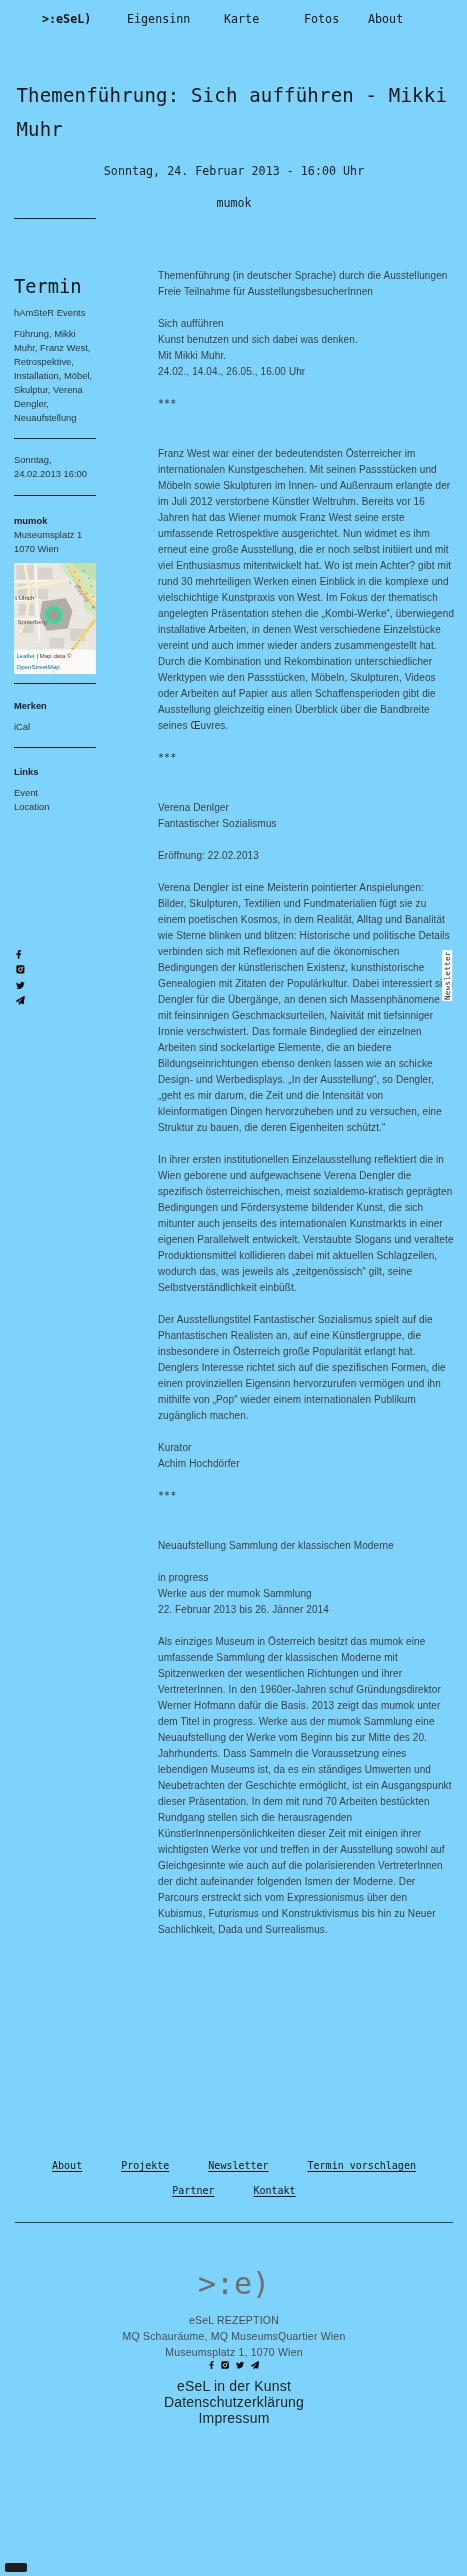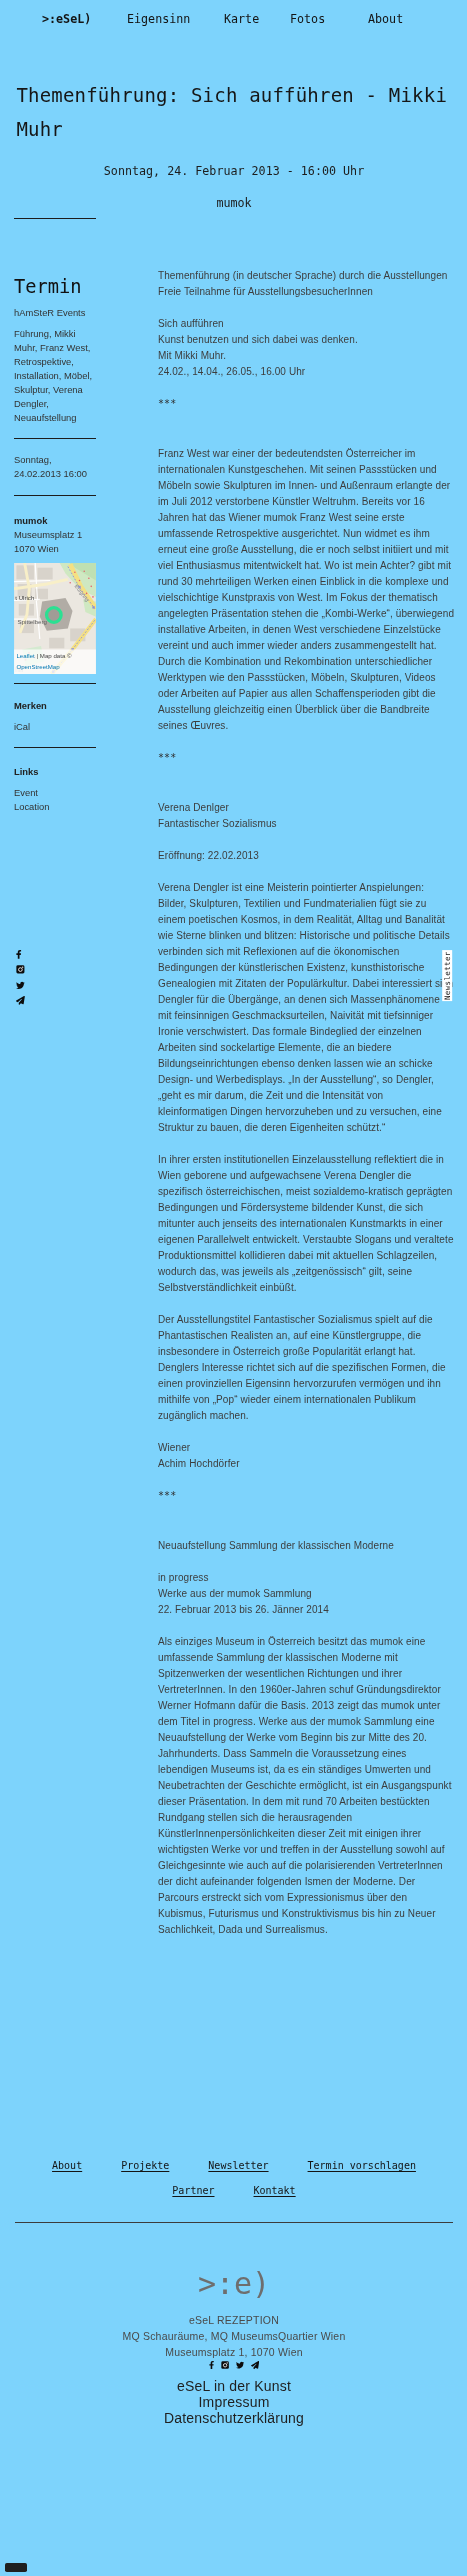--- a/index.html
+++ b/index.html
@@ -6,21 +6,21 @@
   .page{position:relative;width:468px;height:2576px;background:#7dd3fc;overflow:hidden;
         font-family:"Liberation Sans",sans-serif;color:#3d3d3d;}
   .mono{font-family:"DejaVu Sans Mono","Liberation Mono",monospace;}
 
   
   .topnav{position:absolute;top:11.7px;left:0;width:100%;height:23.4px;}
   .topnav a{position:absolute;top:0;text-decoration:none;color:#141414;font-size:11.7px;line-height:14px;}
   .nav-logo{left:42px;font-weight:bold;}
   .nav-kalender{left:127px;}
   .nav-karte{left:224px;}
-  .nav-fotos{left:290px;}
+  .nav-fotos{left:304px;}
   .nav-about{left:368px;}
 
   
   .title{position:absolute;top:78px;left:16.4px;width:435px;text-align:left;margin:0;
          font-weight:normal;font-size:19px;line-height:34px;letter-spacing:0.2px;color:#161616;}
   .datetime{position:absolute;top:164px;left:0;width:100%;text-align:center;font-size:11.7px;color:#1d1d1d;}
   .venue-top{position:absolute;top:196px;left:0;width:100%;text-align:center;font-size:11.7px;color:#1d1d1d;}
 
   
   .sidebar{position:absolute;left:14px;top:218px;width:82px;font-size:9.4px;line-height:14px;color:#333;}
@@ -222,21 +222,21 @@
 24.02., 14.04., 26.05., 16.00 Uhr</p>
     <div class="sep">***</div>
     <p class="p">Franz West war einer der bedeutendsten Österreicher im internationalen Kunstgeschehen. Mit seinen Passstücken und Möbeln sowie Skulpturen im Innen- und Außenraum erlangte der im Juli 2012 verstorbene Künstler Weltruhm. Bereits vor 16 Jahren hat das Wiener mumok Franz West seine erste umfassende Retrospektive ausgerichtet. Nun widmet es ihm erneut eine große Ausstellung, die er noch selbst initiiert und mit viel Enthusiasmus mitentwickelt hat. Wo ist mein Achter? gibt mit rund 30 mehrteiligen Werken einen Einblick in die komplexe und vielschichtige Kunstpraxis von West. Im Fokus der thematisch angelegten Präsentation stehen die „Kombi-Werke“, überwiegend installative Arbeiten, in denen West verschiedene Einzelstücke vereint und auch immer wieder anders zusammengestellt hat. Durch die Kombination und Rekombination unterschiedlicher Werktypen wie den Passstücken, Möbeln, Skulpturen, Videos oder Arbeiten auf Papier aus allen Schaffensperioden gibt die Ausstellung gleichzeitig einen Überblick über die Bandbreite seines Œuvres.</p>
     <div class="sep">***</div>
     <p class="p">Verena Denlger
 Fantastischer Sozialismus</p>
     <p class="p">Eröffnung: 22.02.2013</p>
     <p class="p">Verena Dengler ist eine Meisterin pointierter Anspielungen: Bilder, Skulpturen, Textilien und Fundmaterialien fügt sie zu einem poetischen Kosmos, in dem Realität, Alltag und Banalität wie Sterne blinken und blitzen: Historische und politische Details verbinden sich mit Reflexionen auf die ökonomischen Bedingungen der künstlerischen Existenz, kunsthistorische Genealogien mit Zitaten der Populärkultur. Dabei interessiert sich Dengler für die Übergänge, an denen sich Massenphänomene mit feinsinnigen Geschmacksurteilen, Naivität mit tiefsinniger Ironie verschwistert. Das formale Bindeglied der einzelnen Arbeiten sind sockelartige Elemente, die an biedere Bildungseinrichtungen ebenso denken lassen wie an schicke Design- und Werbedisplays. „In der Ausstellung“, so Dengler, „geht es mir darum, die Zeit und die Intensität von kleinformatigen Dingen hervorzuheben und zu versuchen, eine Struktur zu bauen, die deren Eigenheiten schützt.“</p>
     <p class="p">In ihrer ersten institutionellen Einzelausstellung reflektiert die in Wien geborene und aufgewachsene Verena Dengler die spezifisch österreichischen, meist sozialdemo-kratisch geprägten Bedingungen und Fördersysteme bildender Kunst, die sich mitunter auch jenseits des internationalen Kunstmarkts in einer eigenen Parallelwelt entwickelt. Verstaubte Slogans und veraltete Produktionsmittel kollidieren dabei mit aktuellen Schlagzeilen, wodurch das, was jeweils als „zeitgenössisch“ gilt, seine Selbstverständlichkeit einbüßt.</p>
     <p class="p">Der Ausstellungstitel Fantastischer Sozialismus spielt auf die Phantastischen Realisten an, auf eine Künstlergruppe, die insbesondere in Österreich große Popularität erlangt hat. Denglers Interesse richtet sich auf die spezifischen Formen, die einen provinziellen Eigensinn hervorzurufen vermögen und ihn mithilfe von „Pop“ wieder einem internationalen Publikum zugänglich machen.</p>
-    <p class="p">Wiener
+    <p class="p">Kurator
 Achim Hochdörfer</p>
     <div class="sep">***</div>
     <p class="p">Neuaufstellung Sammlung der klassischen Moderne</p>
     <p class="p">in progress
 Werke aus der mumok Sammlung
 22. Februar 2013 bis 26. Jänner 2014</p>
     <p class="p">Als einziges Museum in Österreich besitzt das mumok eine umfassende Sammlung der klassischen Moderne mit Spitzenwerken der wesentlichen Richtungen und ihrer VertreterInnen. In den 1960er-Jahren schuf Gründungsdirektor Werner Hofmann dafür die Basis. 2013 zeigt das mumok unter dem Titel in progress. Werke aus der mumok Sammlung eine Neuaufstellung der Werke vom Beginn bis zur Mitte des 20. Jahrhunderts. Dass Sammeln die Voraussetzung eines lebendigen Museums ist, da es ein ständiges Umwerten und Neubetrachten der Geschichte ermöglicht, ist ein Ausgangspunkt dieser Präsentation. In dem mit rund 70 Arbeiten bestückten Rundgang stellen sich die herausragenden KünstlerInnenpersönlichkeiten dieser Zeit mit einigen ihrer wichtigsten Werke vor und treffen in der Ausstellung sowohl auf Gleichgesinnte wie auch auf die polarisierenden VertreterInnen der dicht aufeinander folgenden Ismen der Moderne. Der Parcours erstreckt sich vom Expressionismus über den Kubismus, Futurismus und Konstruktivismus bis hin zu Neuer Sachlichkeit, Dada und Surrealismus.</p>
   </main>
 
   <div class="newsletter-tab mono">Newsletter</div>
@@ -277,19 +277,19 @@
         </svg>
     </span>
     <span class="icon">
       <svg viewBox="0 0 512 512">
           <path d="M498.1 5.6c10.1 7 15.4 19.1 13.5 31.2l-64 416c-1.5 9.7-7.4 18.2-16 23s-18.9 5.4-28 1.6L284 427.7l-68.5 74.1c-8.9 9.7-22.9 12.9-35.2 8.1S160 493.2 160 480V396.4c0-4 1.5-7.8 4.2-10.7L331.8 202.8c5.8-6.3 5.6-16-.4-22s-15.7-6.4-22-.7L106 360.8 17.7 316.6C7.1 311.3.3 300.7 0 288.9s5.9-22.8 16.1-28.7l448-256c10.7-6.1 23.9-5.5 34 1.4z"></path>
         </svg>
     </span>
   </div>
   <div class="f-links">
     <div>eSeL in der Kunst</div>
+    <div>Datenschutzerklärung</div>
     <div>Impressum</div>
-    <div>Datenschutzerklärung</div>
   </div>
 
   <div class="cookie-pill"></div>
 </div>
 
 
 </body></html>

